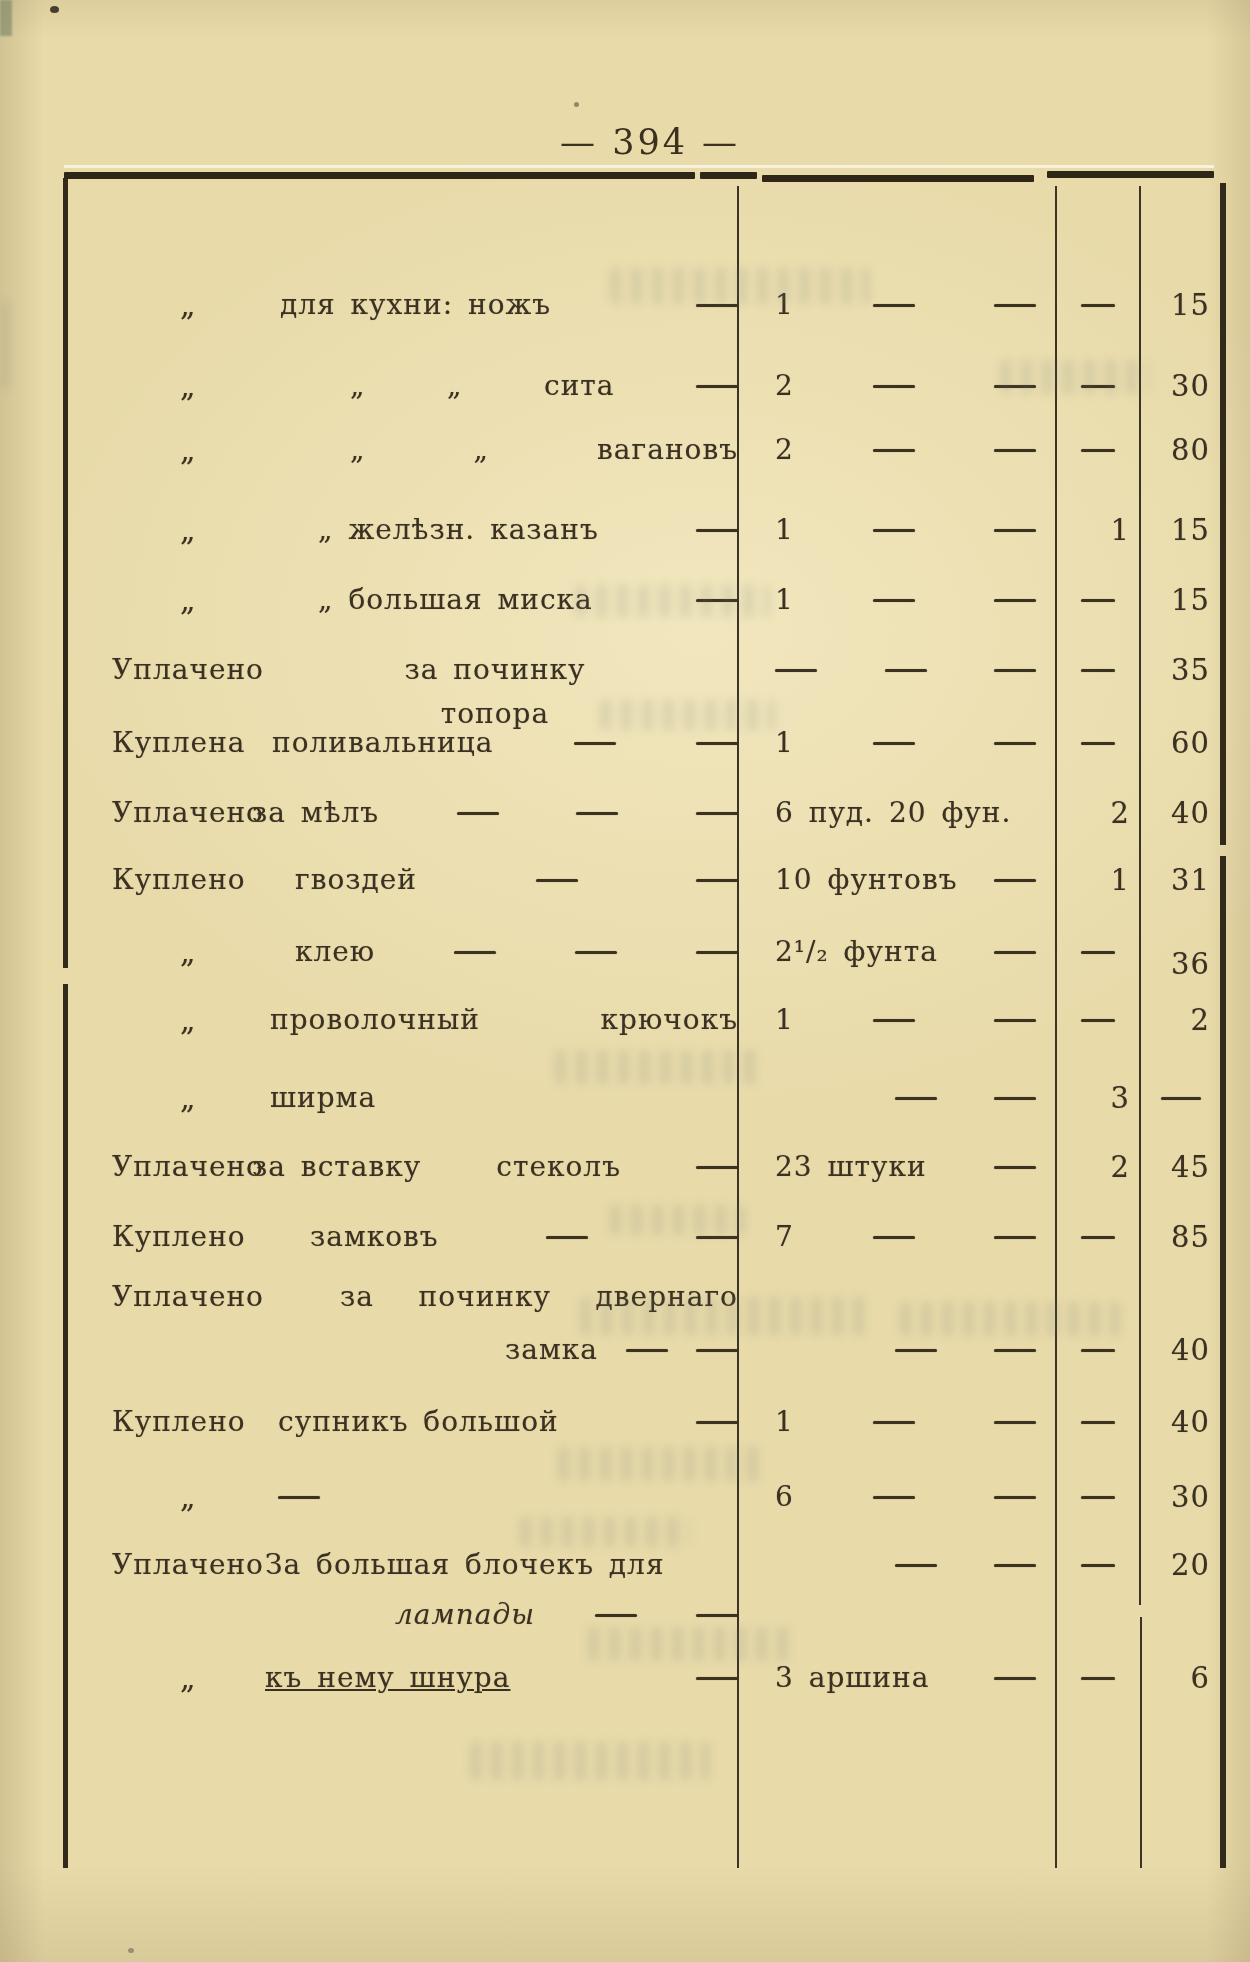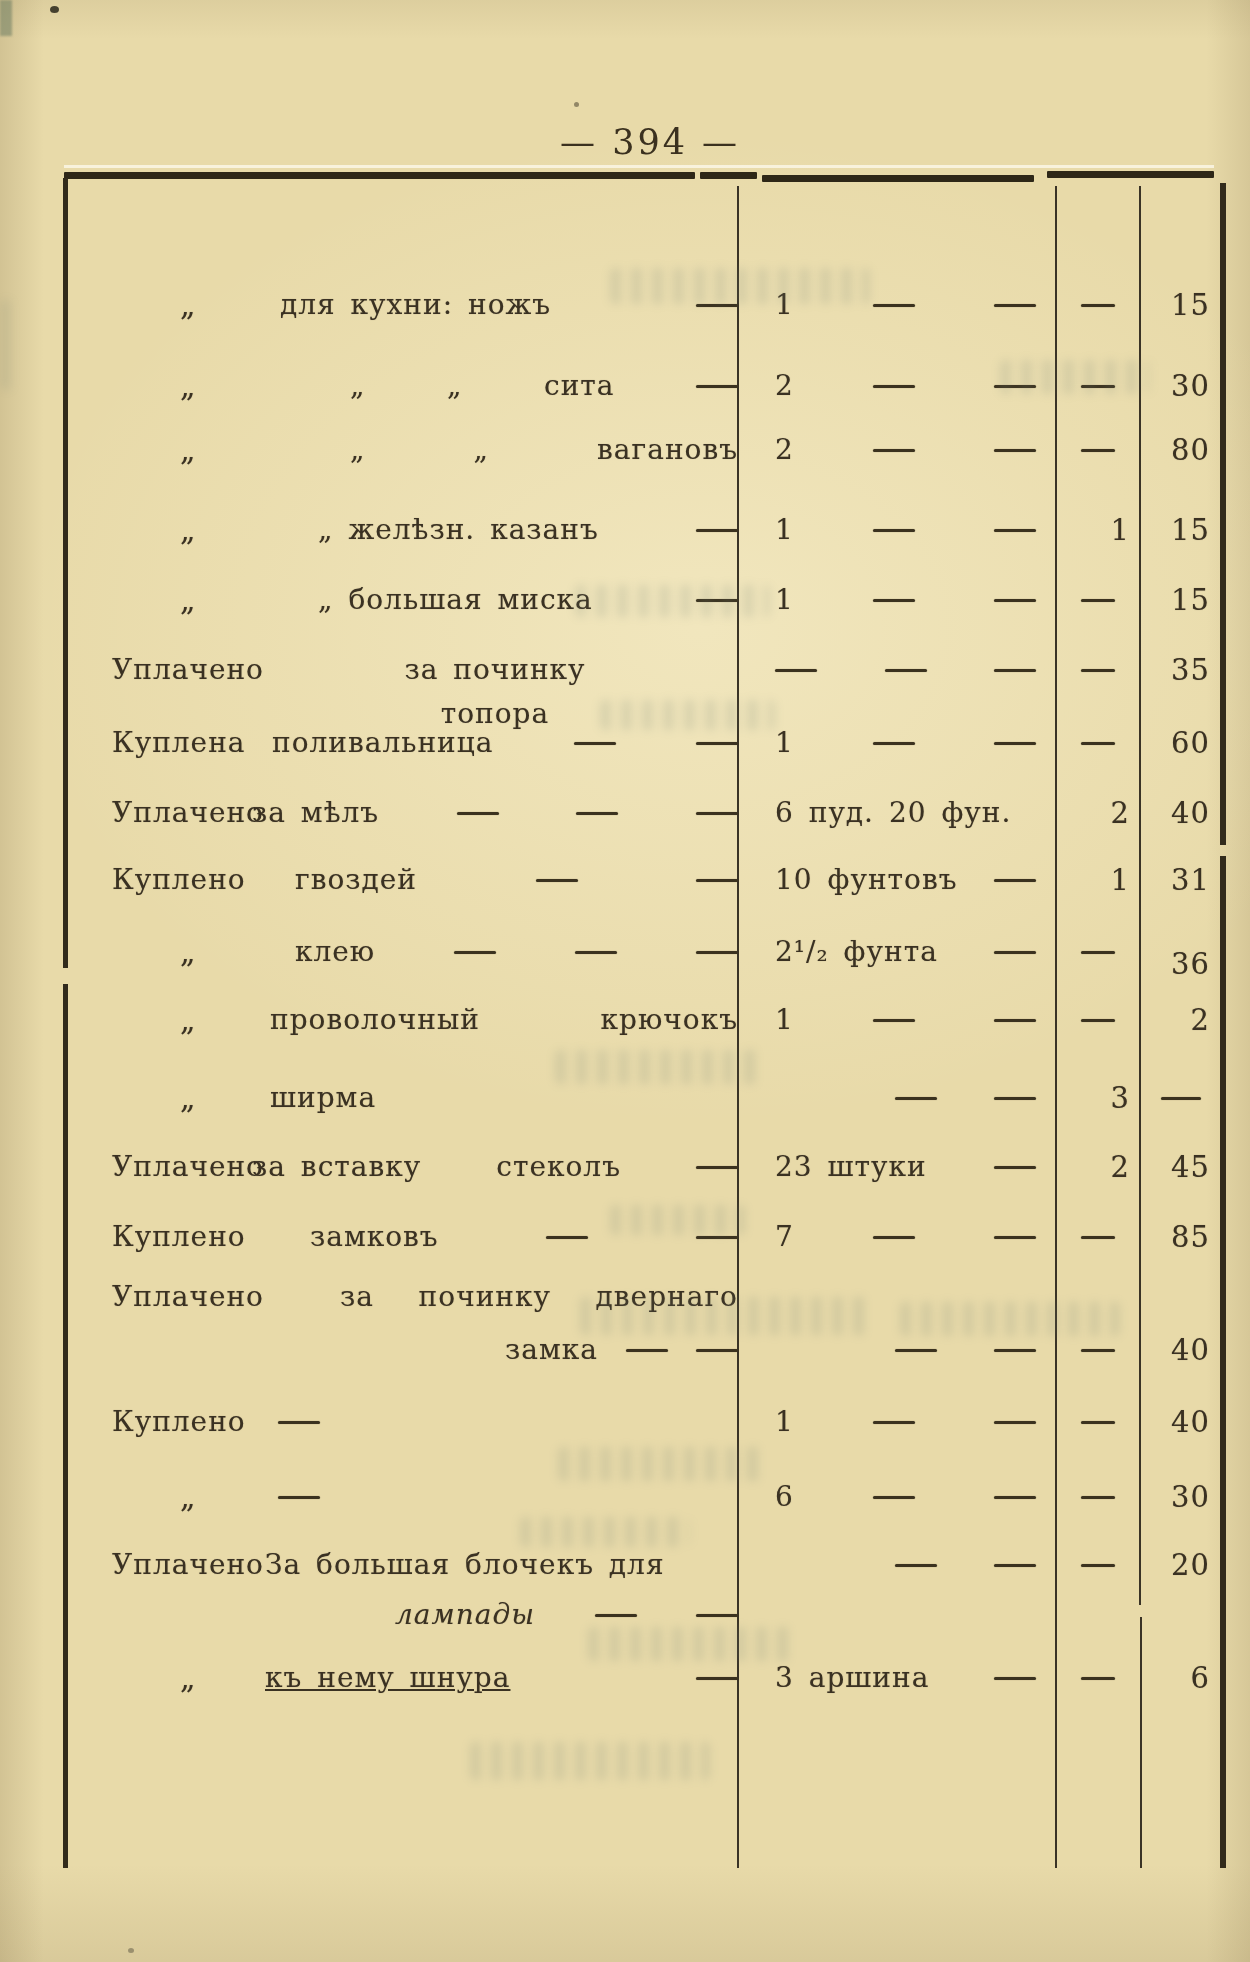--- a/index.html
+++ b/index.html
@@ -310,20 +310,21 @@
         <span class="dash"></span>
       </div>
       <div class="cell rub dsh" style="top: 1328px;">
         <span class="dash"></span>
       </div>
       <div class="cell kop num" style="top: 1328px;">
         <span>40</span>
       </div>
       <div class="cell actor" style="top: 1400px;">Куплено</div>
       <div class="cell desc" style="top: 1400px; padding-left: 28px;">
+        <span>супникъ большой</span>
         <span class="dash"></span>
       </div>
       <div class="cell qty" style="top: 1400px; padding-left: 30px;">
         <span>1</span>
         <span class="dash"></span>
         <span class="dash"></span>
       </div>
       <div class="cell rub dsh" style="top: 1400px;">
         <span class="dash"></span>
       </div>

